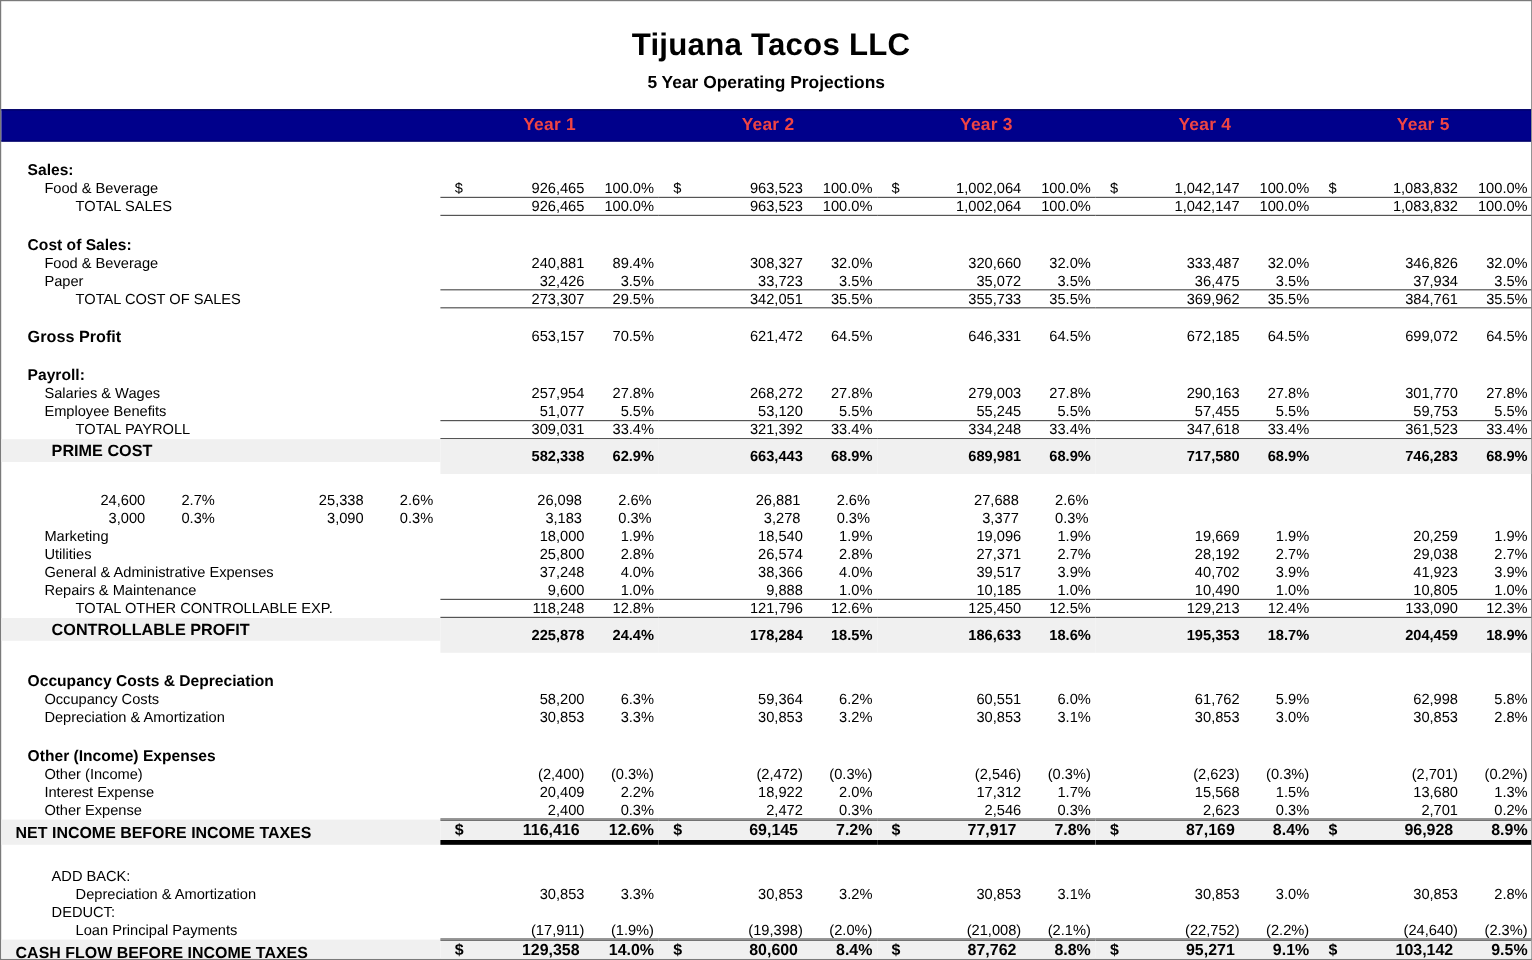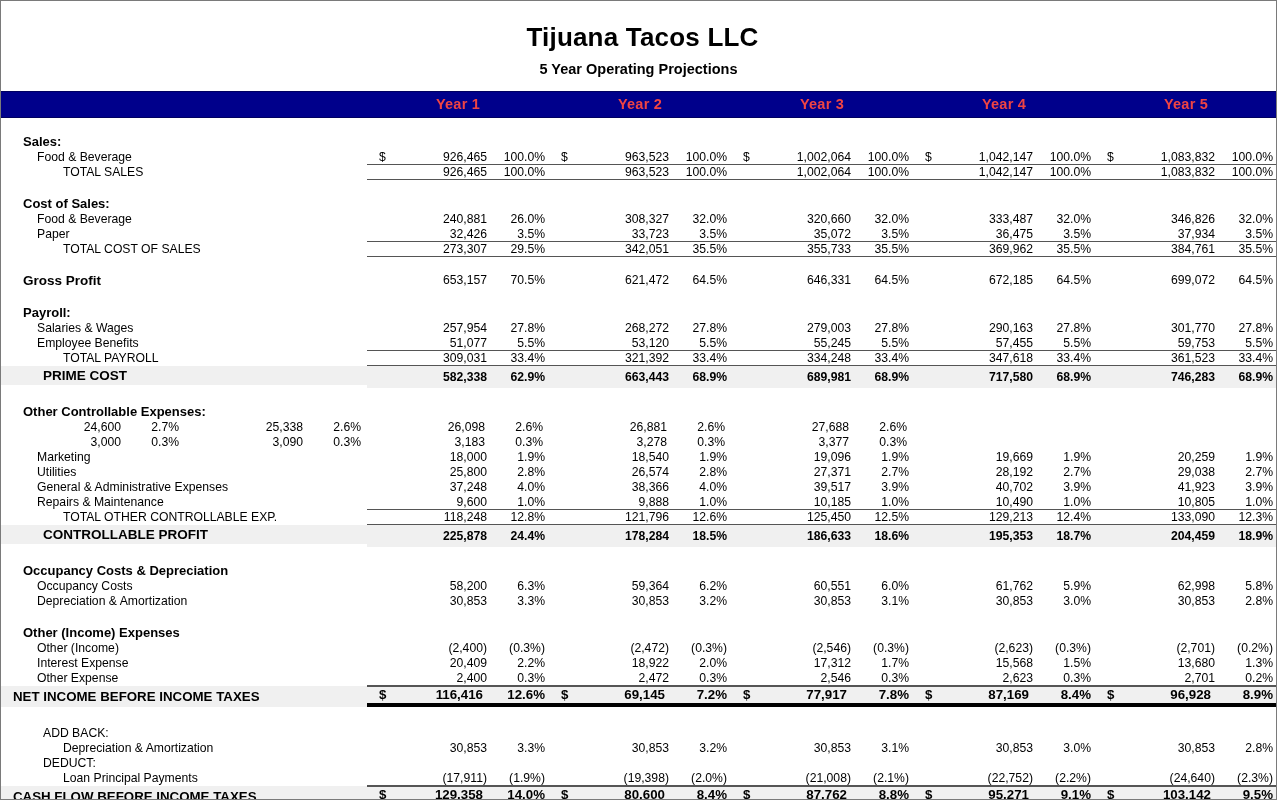--- a/index.html
+++ b/index.html
@@ -117,21 +117,21 @@
     text-align: left;
   }
 
   
   .section-head .lbl { font-weight: bold; font-size: 13px; height: 17px; }
   .section-head { min-height: 17px; text-align: right; }
   .cell.b-thin { border-bottom: 1px solid #555555; }
 
   
   .shaded .lbl { background: #f0f0f0; font-weight: bold; font-size: 13.5px; height: 19px; }
-  .shaded .cell { background: #f0f0f0; font-weight: bold; height: 22px; }
+  .shaded .cell { background: #f0f0f0; font-weight: bold; height: 29px; }
   .shaded { min-height: 19px; }
 
   .gp .lbl { font-weight: bold; font-size: 13.5px; height: 17px; }
   .gp .cell { height: 17px; }
 
   
   .totalrow .lbl {
     background: #f0f0f0;
     font-weight: bold;
     font-size: 13.3px;
@@ -238,21 +238,21 @@
     <div class="row spacer-sm"></div>
 
     <div class="row section-head">
       <div class="lbl ind0">Cost of Sales:</div>
     </div>
 
     <div class="row">
       <div class="lbl ind1">Food &amp; Beverage</div>
       <div class="cell">
           <span class="amt">240,881</span>
-          <span class="pct">26.0%</span>
+          <span class="pct">89.4%</span>
         </div>
       <div class="cell">
           <span class="amt">308,327</span>
           <span class="pct">32.0%</span>
         </div>
       <div class="cell">
           <span class="amt">320,660</span>
           <span class="pct">32.0%</span>
         </div>
       <div class="cell">
@@ -436,23 +436,20 @@
           <span class="pct">68.9%</span>
         </div>
       <div class="cell">
           <span class="amt">746,283</span>
           <span class="pct">68.9%</span>
         </div>
     </div>
 
     <div class="row spacer-sm"></div>
 
-    <div class="row section-head">
-      <div class="lbl ind0">Other Controllable Expenses:</div>
-    </div>
 
     <div class="row">
       <div class="cell">
           <span class="amt">24,600</span>
           <span class="pct">2.7%</span>
         </div>
       <div class="cell">
           <span class="amt">25,338</span>
           <span class="pct">2.6%</span>
         </div>

